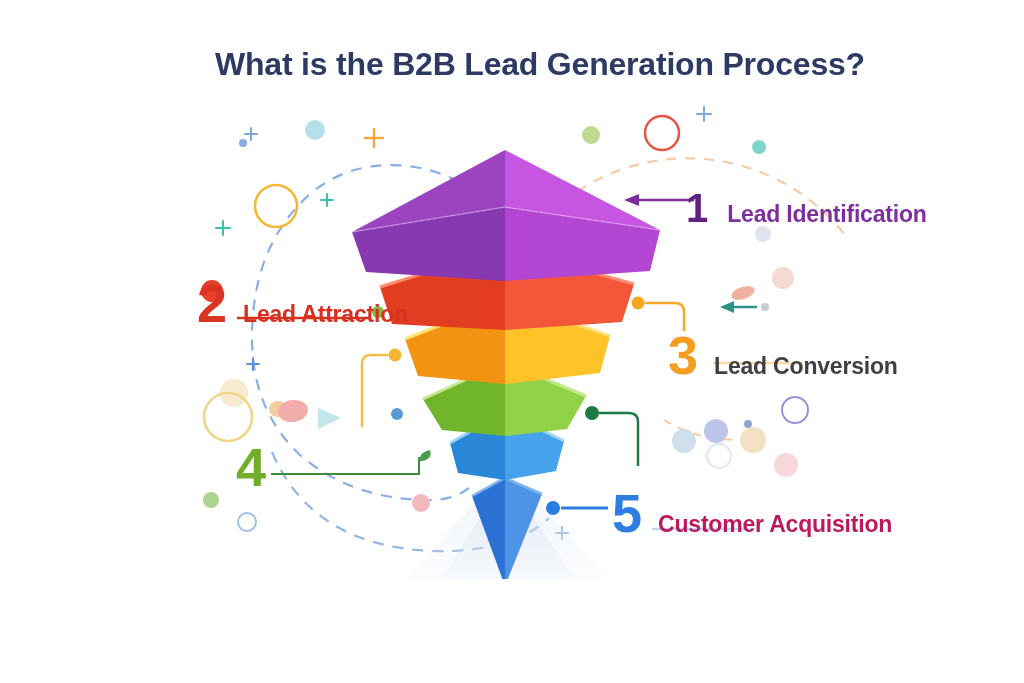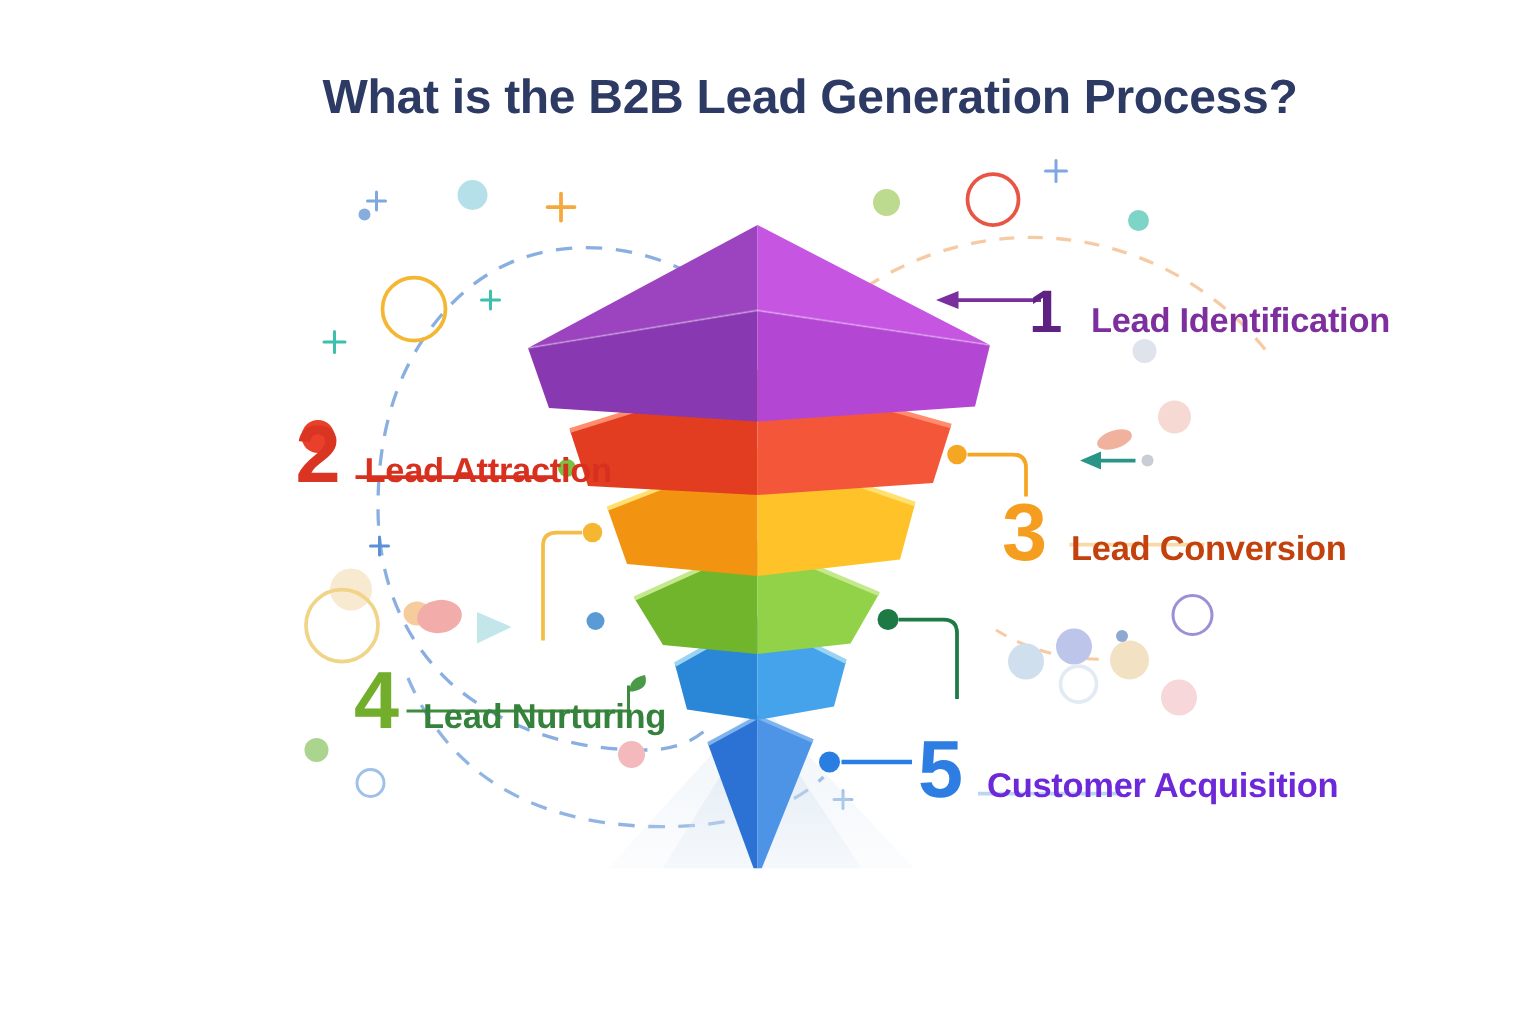--- a/index.html
+++ b/index.html
@@ -17,27 +17,27 @@
   .step .num{font-size:54px;line-height:1;letter-spacing:-1px;}
   .step .lbl{font-size:23px;margin-left:17px;letter-spacing:-0.2px;}
   .step1{left:686px;top:188px}
   .step1 .num{font-size:40px;color:#5e2382}
   .step1 .lbl{color:#7d2f9e;margin-left:20px}
   .step2{left:197px;top:276px}
   .step2 .num{color:#da3423}
   .step2 .lbl{color:#d7301f}
   .step3{left:668px;top:328px}
   .step3 .num{color:#f59d1e}
-  .step3 .lbl{color:#c2410c}
+  .step3 .lbl{color:#404040}
   .step4{left:236px;top:440px}
   .step4 .num{color:#72ad2b}
   .step4 .lbl{color:#35823c}
   .step5{left:612px;top:486px}
   .step5 .num{color:#2e7de2}
-  .step5 .lbl{color:#6d28d9}
+  .step5 .lbl{color:#be185d}
 </style>
 </head>
 <body>
 
 <div class="canvas">
 
   <h1 class="title">What is the B2B Lead Generation Process?</h1>
 
   <svg class="art" width="1024" height="683" viewBox="0 0 1024 683">
     <defs>
@@ -200,20 +200,19 @@
   <div class="step step2">
     <span class="num">2</span>
     <span class="lbl">Lead Attraction</span>
   </div>
   <div class="step step3">
     <span class="num">3</span>
     <span class="lbl">Lead Conversion</span>
   </div>
   <div class="step step4">
     <span class="num">4</span>
-    <span class="lbl">Lead Nurturing</span>
   </div>
   <div class="step step5">
     <span class="num">5</span>
     <span class="lbl">Customer Acquisition</span>
   </div>
 
 </div>
 
 </body></html>

